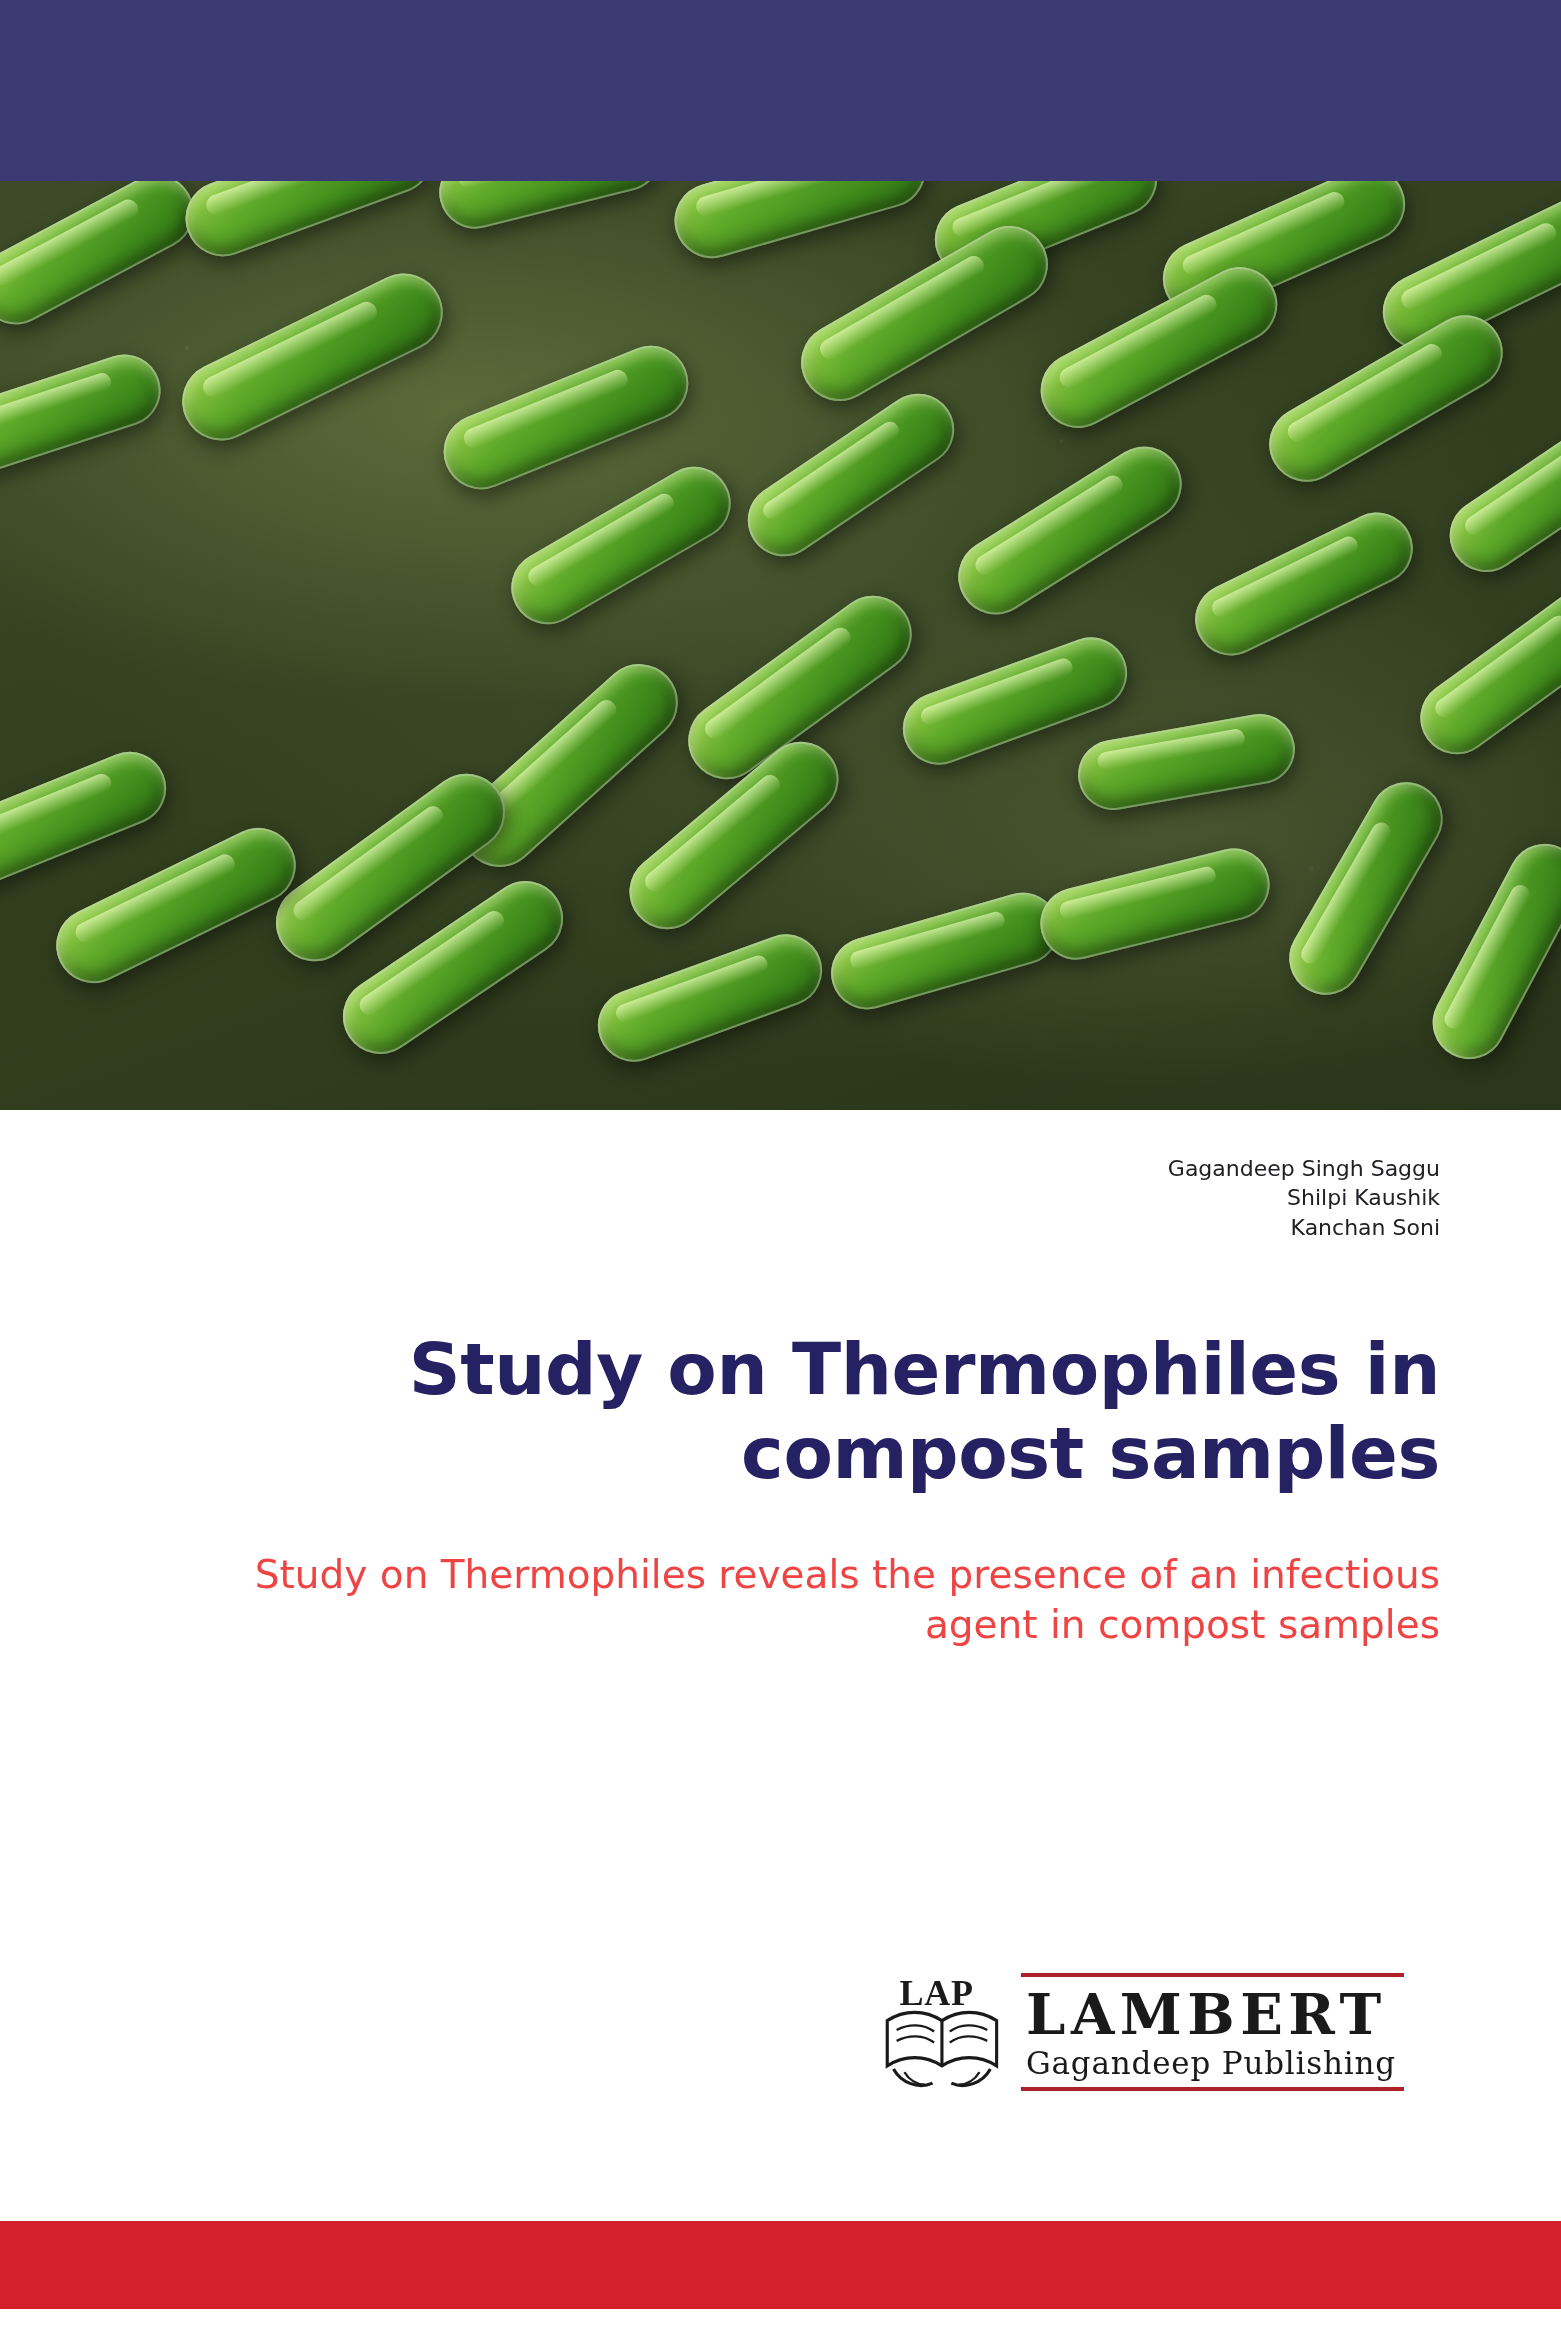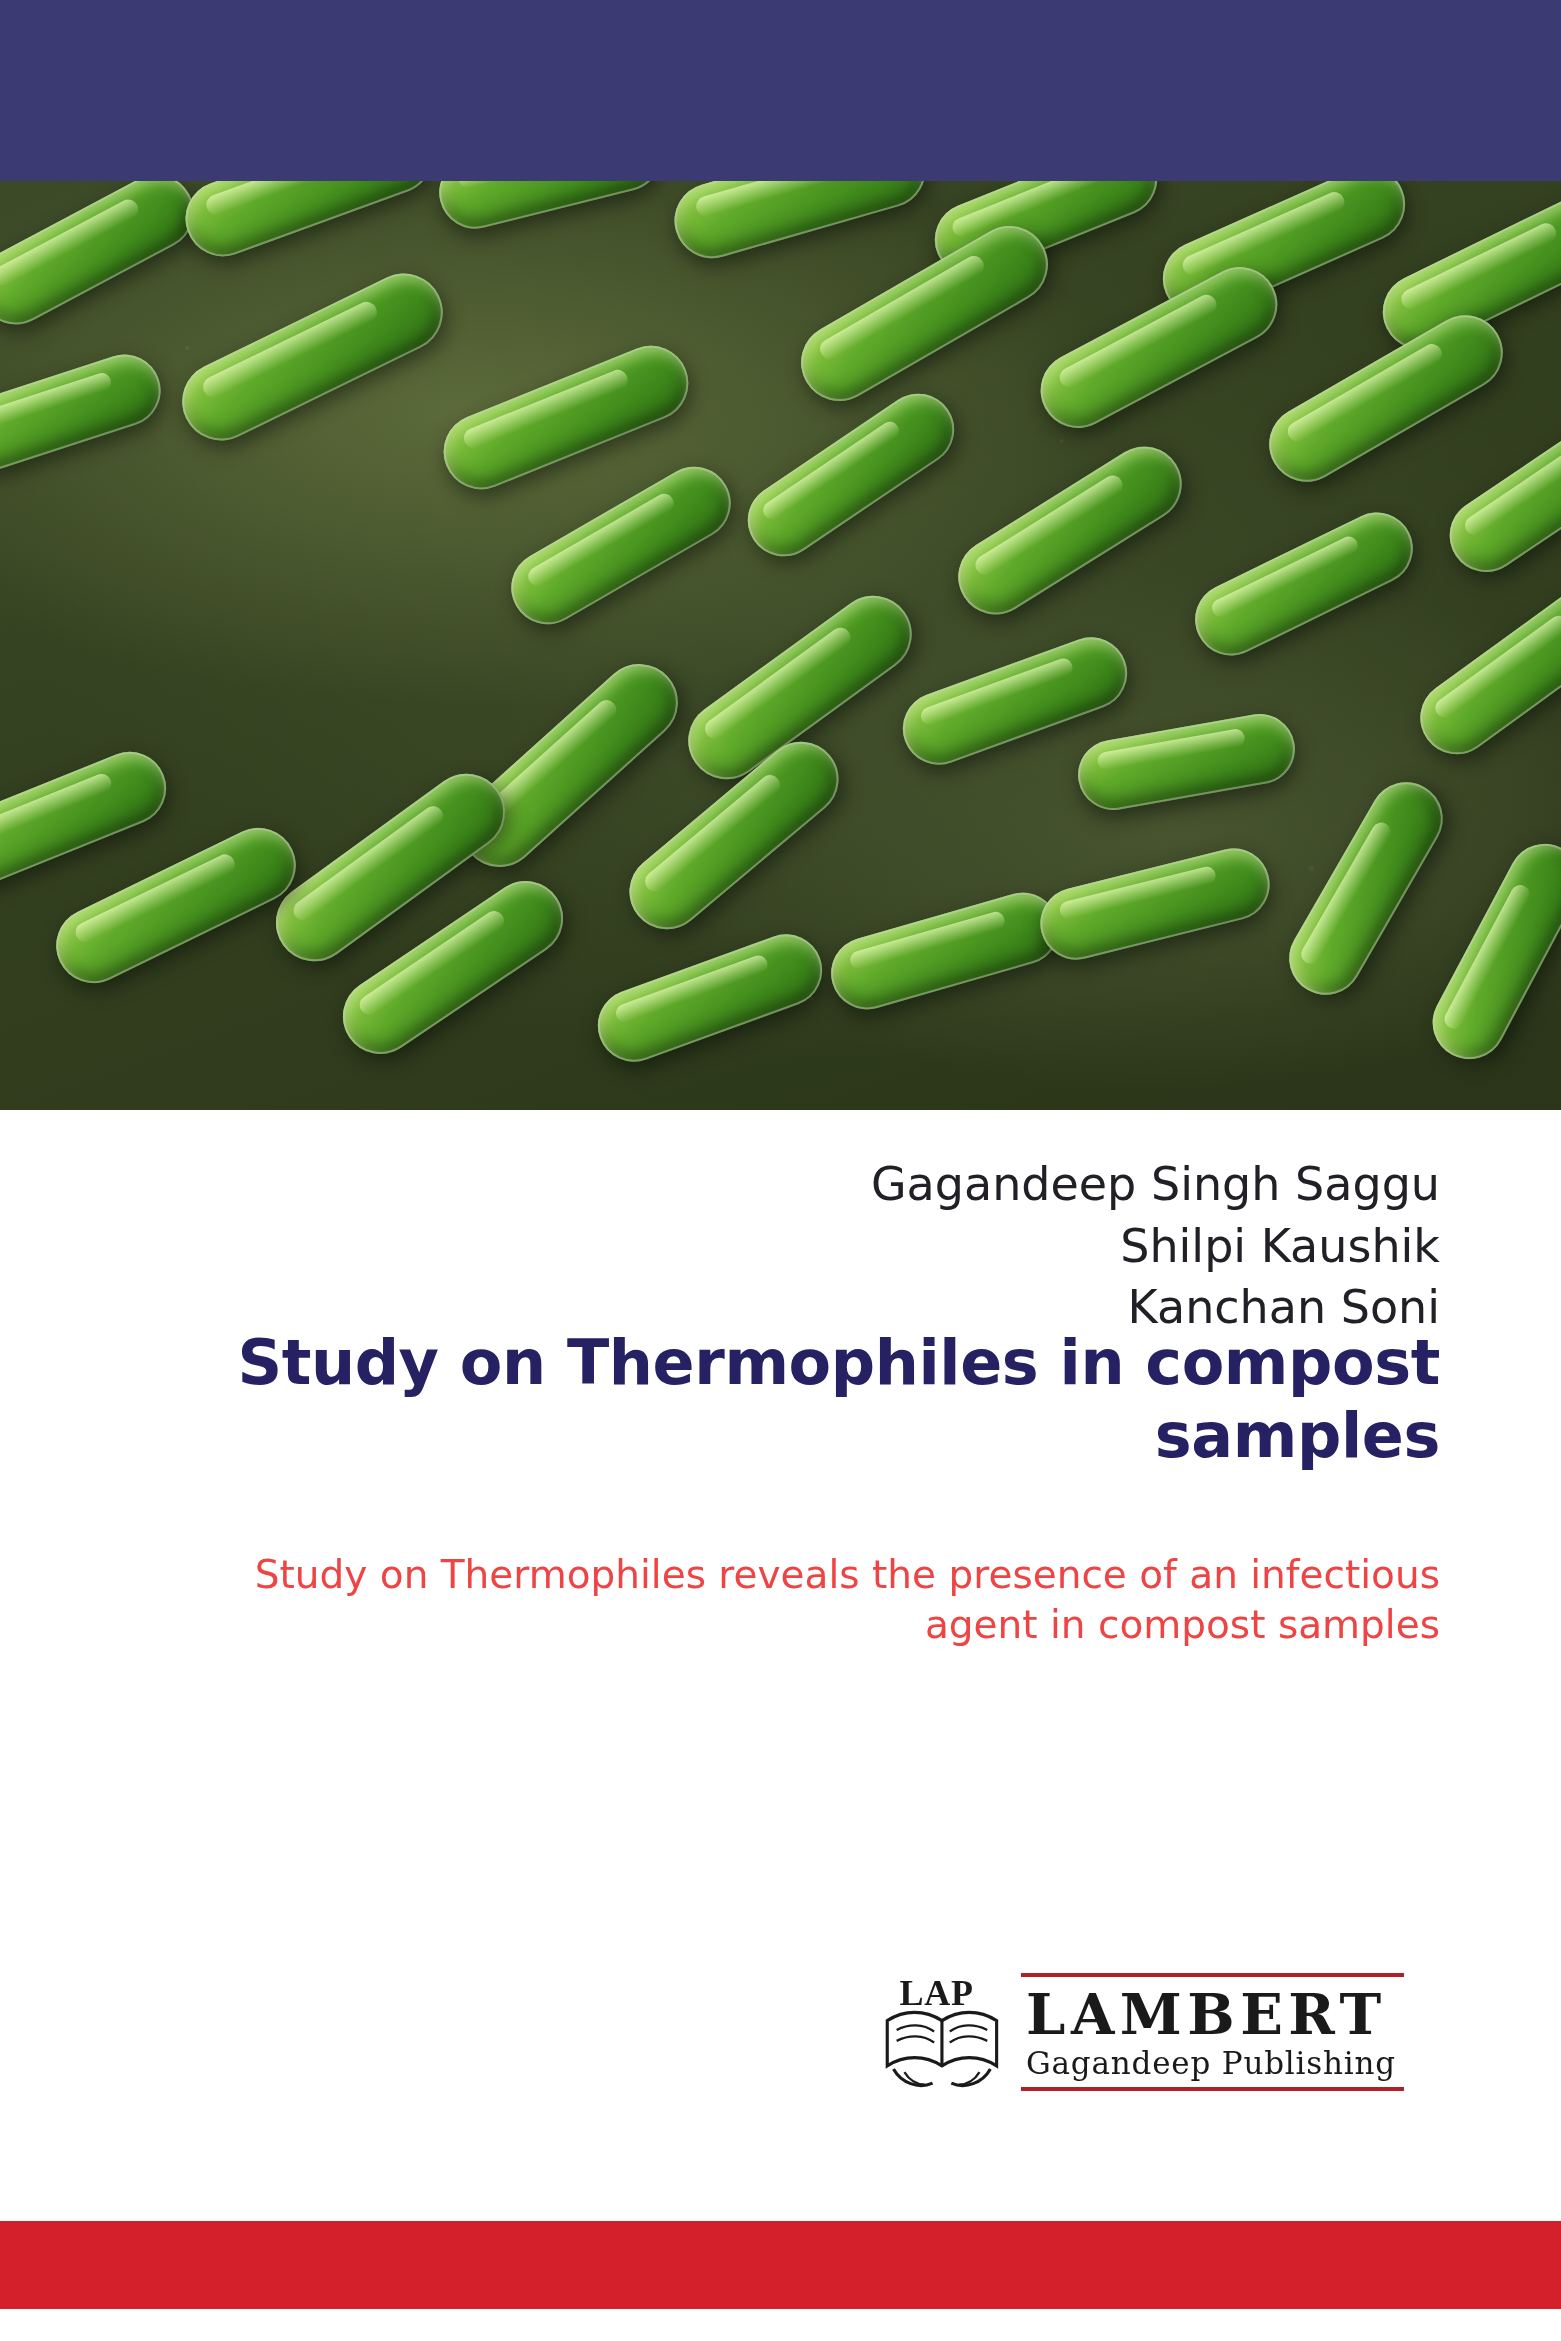--- a/index.html
+++ b/index.html
@@ -88,34 +88,34 @@
 
   
   .authors {
     position: absolute;
     right: 121px;
     top: 1154px;
     width: 1171px;
     text-align: right;
   }
   .author {
-    font-size: 46px;
+    font-size: 22px;
     color: #222026;
     line-height: 1.34;
     font-family: "DejaVu Sans", sans-serif;
   }
 
   
   .title {
     position: absolute;
     right: 121px;
     top: 1327px;
     width: 1218px;
     text-align: right;
-    font-size: 62px;
+    font-size: 72px;
     font-weight: bold;
     color: #262163;
     line-height: 1.17;
     letter-spacing: -0.4px;
   }
 
   
   .subtitle {
     position: absolute;
     right: 121px;

